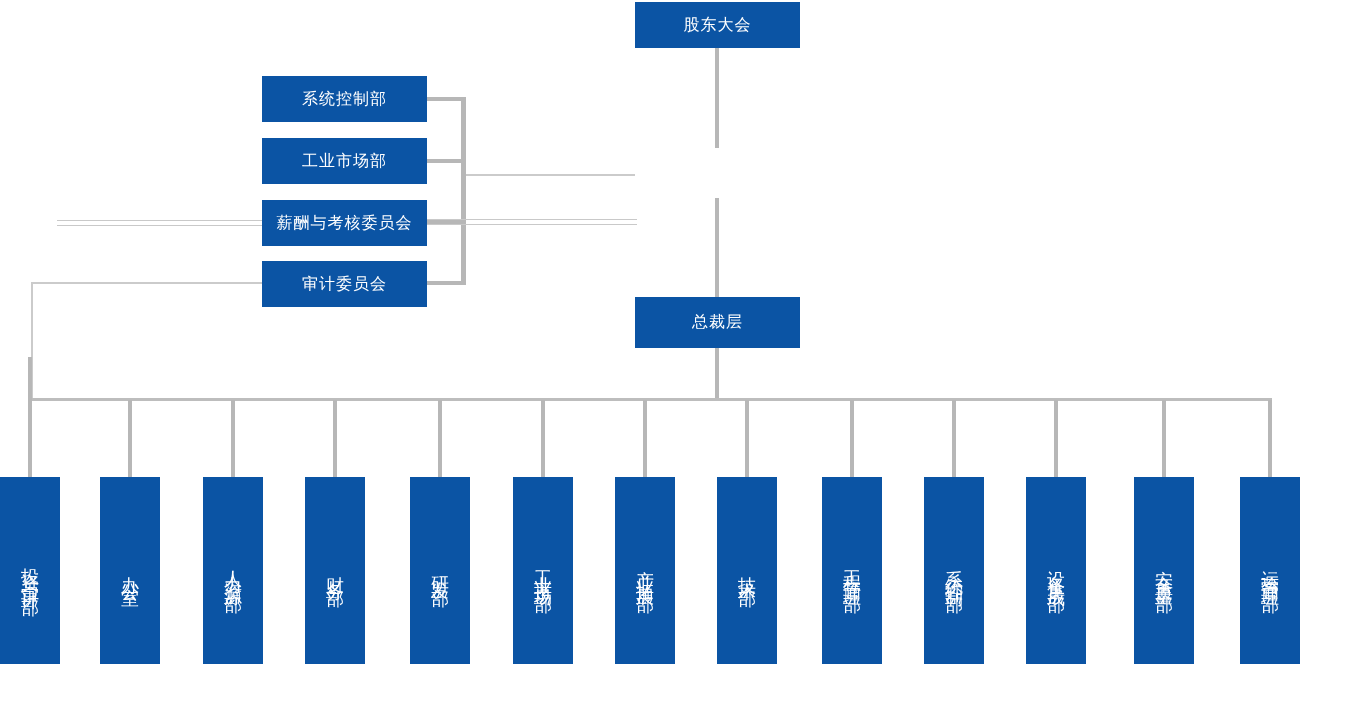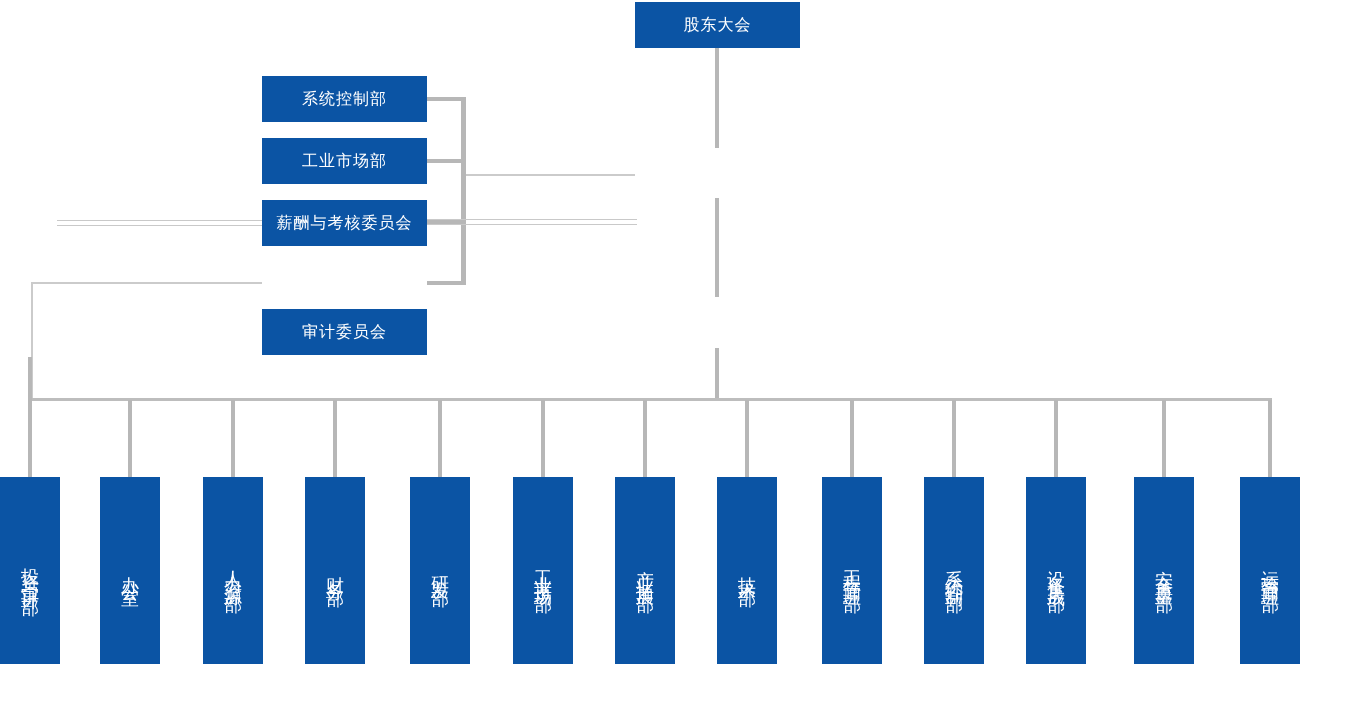--- a/index.html
+++ b/index.html
@@ -50,31 +50,34 @@
 </head>
 <body>
 
 <div class="stage">
 
   <div class="node" style="left:635px;top:2px;width:165px;height:46px;">
     <span>股东大会</span>
   </div>
 
 
+  <div class="node" style="left:635px;top:297px;width:165px;height:51px;">
+    <span>总裁层</span>
+  </div>
 
   <div class="node" style="left:262px;top:76px;width:165px;height:46px;">
     <span>系统控制部</span>
   </div>
   <div class="node" style="left:262px;top:138px;width:165px;height:46px;">
     <span>工业市场部</span>
   </div>
   <div class="node" style="left:262px;top:200px;width:165px;height:46px;">
     <span>薪酬与考核委员会</span>
   </div>
-  <div class="node" style="left:262px;top:261px;width:165px;height:46px;margin-top:48px;">
+  <div class="node" style="left:262px;top:261px;width:165px;height:46px;">
     <span>审计委员会</span>
   </div>
 
   <div class="line" style="left:715px;top:48px;width:4px;height:100px;"></div>
   <div class="line" style="left:715px;top:198px;width:4px;height:99px;"></div>
   <div class="line" style="left:715px;top:348px;width:4px;height:52px;"></div>
 
   <div class="line" style="left:427px;top:97px;width:36px;height:4px;"></div>
   <div class="line" style="left:427px;top:159px;width:36px;height:4px;"></div>
   <div class="line" style="left:427px;top:220px;width:36px;height:4px;"></div>

